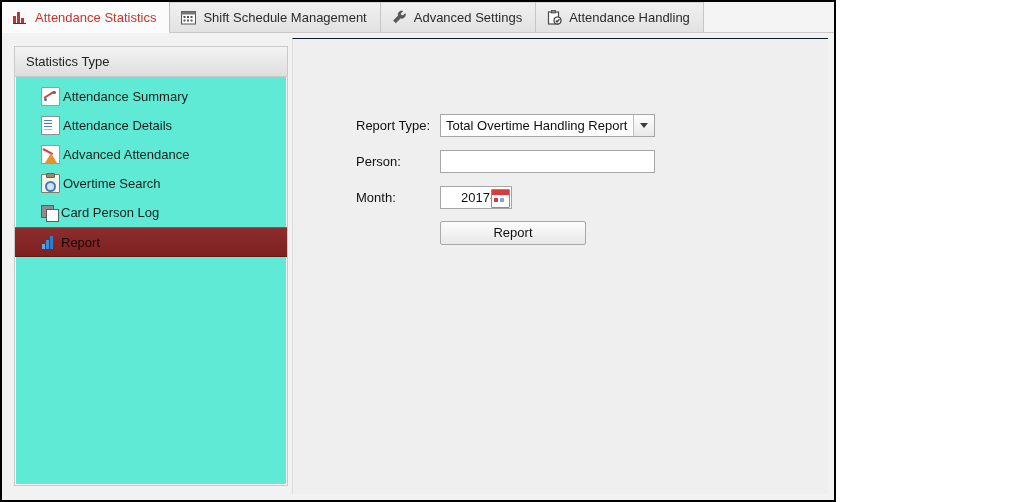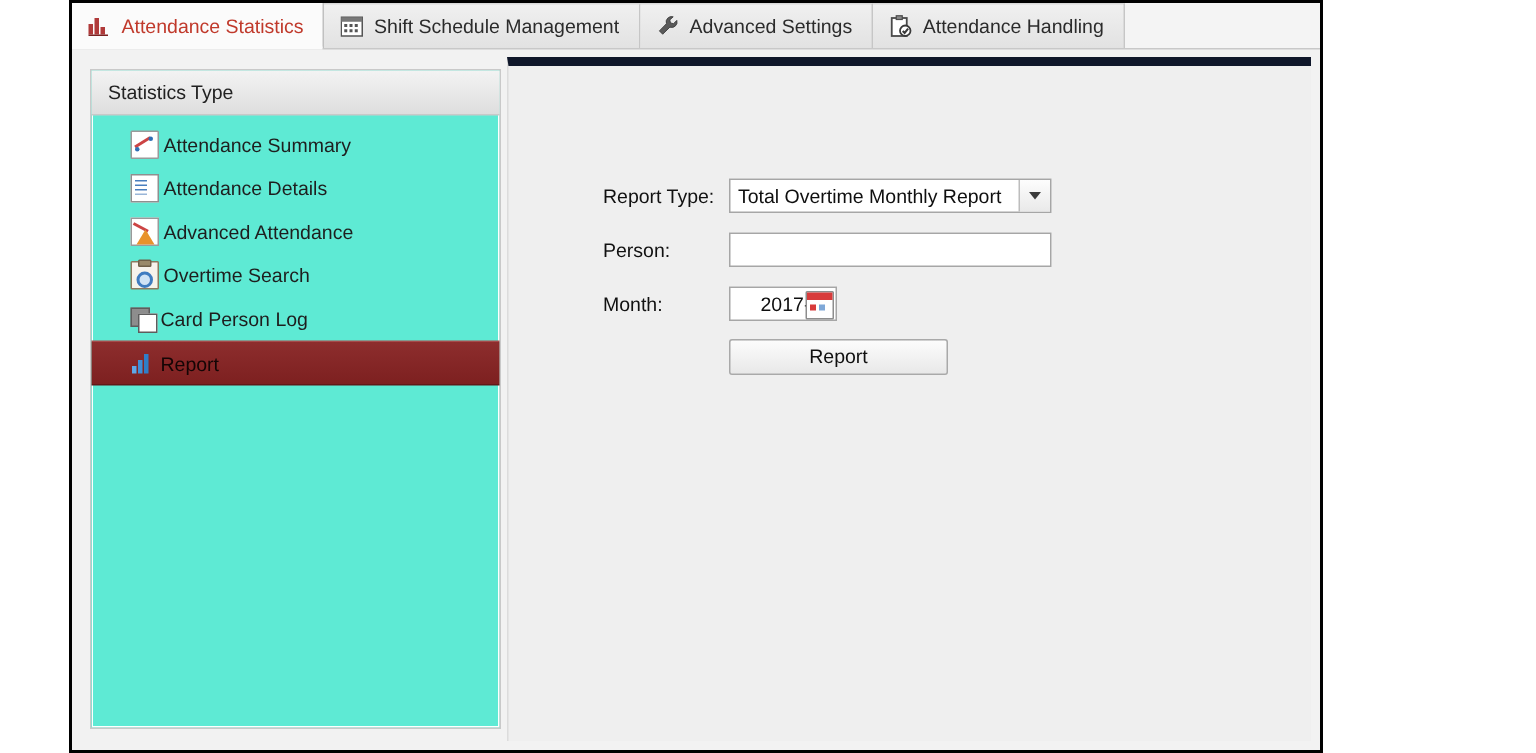--- a/index.html
+++ b/index.html
@@ -17,21 +17,20 @@
   }
 
   #app {
     position: relative;
     width: 836px;
     height: 502px;
     box-sizing: border-box;
     border: 2px solid #000000;
     background: #f2f2f2;
     overflow: hidden;
-    margin-left: 46px;
   }
 
   
   .tabstrip {
     position: absolute;
     left: 0; top: 0;
     width: 1020px;
     height: 31px;
     background: #f4f4f4;
     display: flex;
@@ -288,21 +287,21 @@
 
   
   .content {
     position: absolute;
     left: 290px;
     top: 36px;
     right: 6px;
     bottom: 6px;
     background: #efefef;
     border-left: 1px solid #dcdcdc;
-    border-top: 6px solid #0f172a;
+    border-top: 1px solid #0f172a;
     box-sizing: border-box;
   }
 
   .form {
     position: absolute;
     left: 63px;
     top: 74px;
   }
   .form-row {
     display: flex;
@@ -522,21 +521,21 @@
 
     </div>
   </div>
 
   <div class="content">
     <div class="form">
 
       <div class="form-row">
         <span class="form-label">Report Type:</span>
         <div class="combo">
-          <span class="combo-value">Total Overtime Monthly Report</span>
+          <span class="combo-value">Total Overtime Handling Report</span>
           <span class="combo-btn">
             <span class="chevron"></span>
           </span>
         </div>
       </div>
 
       <div class="form-row">
         <span class="form-label">Person:</span>
         <div class="textinput" title=""></div>
       </div>

